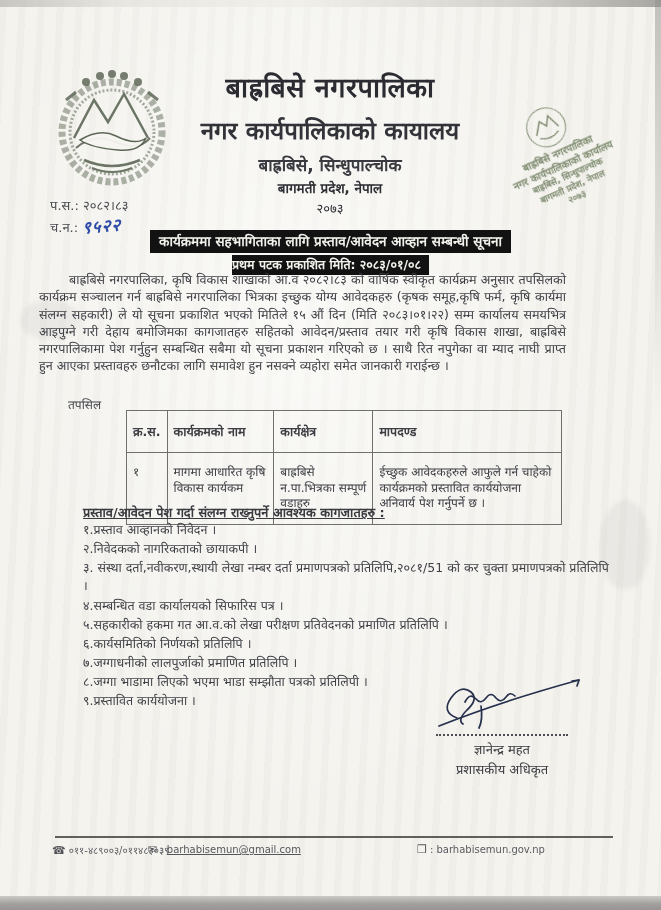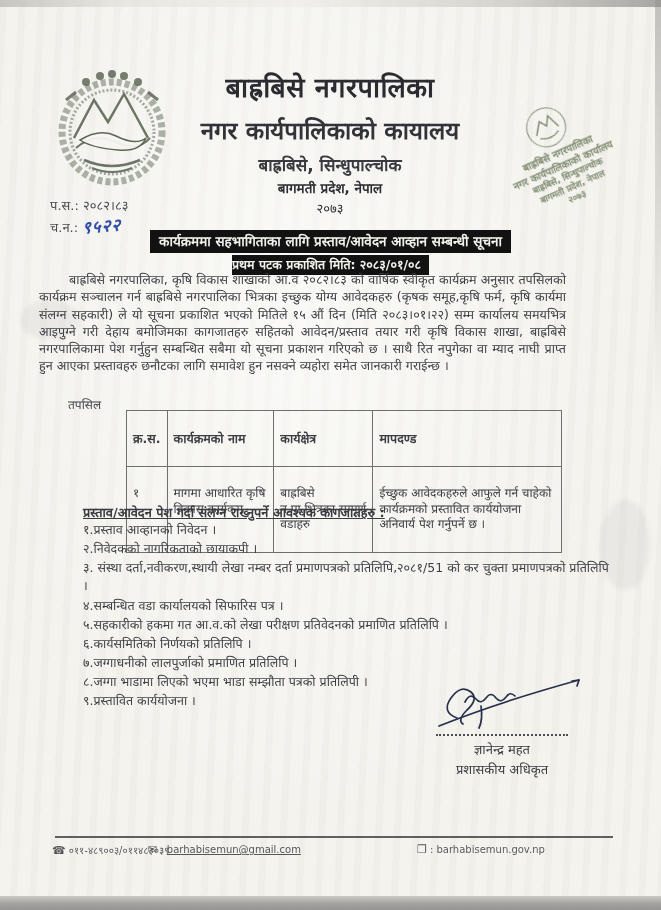--- a/index.html
+++ b/index.html
@@ -52,21 +52,21 @@
   .bar2 { font-size:12.5px; padding:1px 8px 2px 0; margin-top:2px; }
 
   
   .body-par { position:absolute; left:39px; top:271px; width:527px; font-size:12.6px;
     line-height:1.37; text-align:justify; text-indent:30px; color:#3e3f45; }
 
   
   .tbl-caption { position:absolute; left:68px; top:396px; font-size:12px; color:#46474d; }
   table.sched { position:absolute; left:126px; top:410px; width:436px; border-collapse:collapse;
     font-size:12px; color:#3e3f45; }
-  table.sched th, table.sched td { border:1px solid #6f6f6c; padding:19px 6px; vertical-align:top; text-align:left; }
+  table.sched th, table.sched td { border:1px solid #6f6f6c; padding:12px 6px; vertical-align:top; text-align:left; }
   table.sched th { font-weight:bold; font-size:12.5px; }
   col.c1{width:36px;} col.c2{width:108px;} col.c3{width:100px;} col.c4{width:192px;}
   td.cell { line-height:1.3; }
 
   
   .docs-head { position:absolute; left:83px; top:503px; font-size:12.8px; font-weight:bold;
     text-decoration:underline; color:#3a3b41; }
   .docs-list { position:absolute; left:83px; top:521px; width:530px; font-size:12.5px;
     line-height:1.45; color:#3e3f45; list-style:none; }
   .docs-list li { margin-bottom:1px; }

